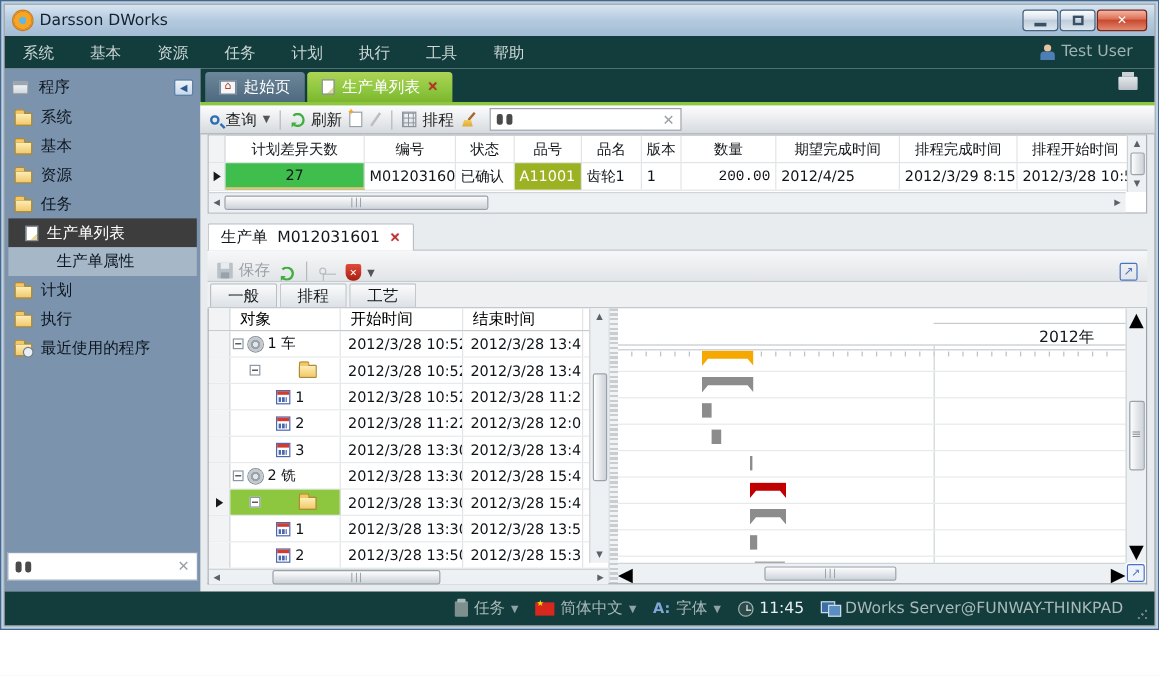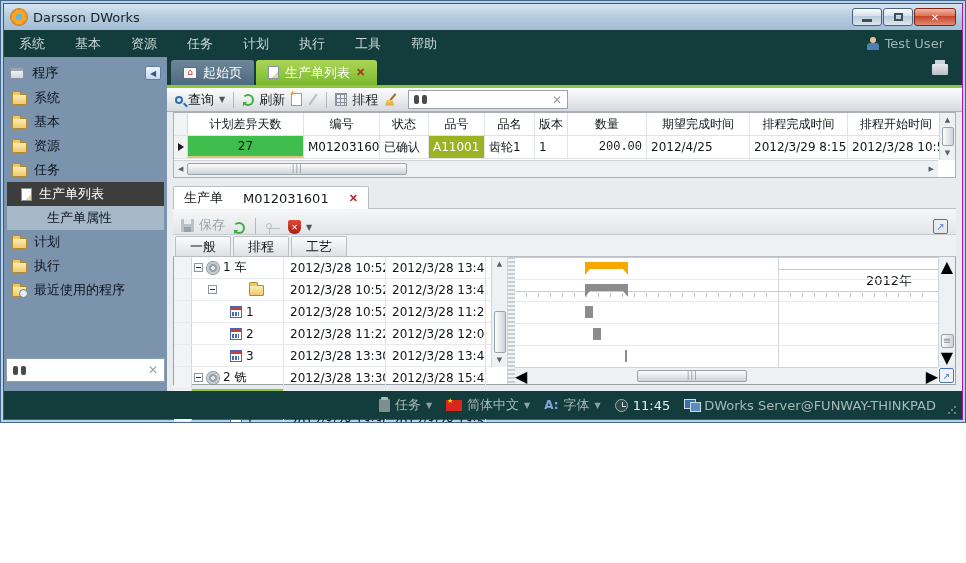--- a/index.html
+++ b/index.html
@@ -1,17 +1,17 @@
 <!DOCTYPE html>
 <html><head>
 <meta charset="utf-8">
 <style>
   * { margin:0; padding:0; box-sizing:border-box; font-family:"DejaVu Sans","Liberation Sans",sans-serif; }
   html,body { background:#fff; }
-  .window { width:966px; height:423px; position:relative; background:#a21caf;
+  .window { width:966px; height:525px; position:relative; background:#a3a3a3;
             border:1px solid #43678e; box-shadow:inset 0 0 0 2px #b9d2e6; overflow:hidden; }
 
   
   .titlebar { position:absolute; left:3px; top:3px; right:3px; height:26px;
               background:linear-gradient(#d7e5f2,#b4cade 50%,#a3bcd4); display:flex; align-items:center; }
   .app-ico { width:16px; height:16px; margin:0 6px 0 7px; border-radius:50%;
              background:radial-gradient(circle at 50% 50%, #5bb8e8 0 3px, #f6a623 3px 7px, #e8861a 7px);
              box-shadow:0 0 0 1px #c97f16; }
   .title-text { font-size:13px; color:#15212e; }
   .winbtns { margin-left:auto; margin-right:6px; display:flex; }
@@ -114,21 +114,21 @@
   .vthumb { width:12px; background:linear-gradient(90deg,#fdfdfd,#cdd3d9); border:1px solid #9aa2aa; border-radius:2px; }
   .hscroll { position:absolute; left:0; right:0; bottom:0; height:17px; background:#eef1f3; border-top:1px solid #cfd4d8; display:flex; align-items:center; }
   .hscroll .sarr { font-size:7px; color:#5a6168; padding:0 4px; }
   .hthumb { height:12px; background:linear-gradient(#fdfdfd,#cdd3d9); border:1px solid #9aa2aa; border-radius:2px; position:relative; }
   .hthumb::after { content:"|||"; position:absolute; left:50%; top:0; transform:translateX(-50%); font-size:8px; color:#8a929a; letter-spacing:1px;}
 
   
   .detail { flex:1; margin:8px 6px 6px 6px; display:flex; flex-direction:column; min-height:0; }
   .dtabrow { height:23px; display:flex; align-items:flex-end; border-bottom:1px solid #b9bfc5; }
   .dtab { background:#fff; border:1px solid #b9bfc5; border-bottom:none; border-radius:2px 2px 0 0; height:23px; margin-bottom:-1px;
-          display:flex; align-items:center; gap:20px; padding:0 10px; font-size:13px; color:#14181c; }
+          display:flex; align-items:center; gap:8px; padding:0 10px; font-size:13px; color:#14181c; }
   .dtoolbar { height:26px; background:linear-gradient(#f6f7f8,#e2e5e8); border-bottom:1px solid #c6cbd0; display:flex; align-items:flex-end; gap:8px; padding:0 8px; font-size:13px; }
   .disabled-txt { color:#9aa0a6; }
   .save-ico { width:13px; height:13px; background:#b9c1c9; border-radius:1px; position:relative; }
   .save-ico::before { content:""; position:absolute; left:3px; top:0; width:7px; height:5px; background:#e8ecef; }
   .save-ico::after { content:""; position:absolute; left:3px; bottom:0; width:7px; height:5px; background:#99a2ab; }
   .flow-ico { width:14px; height:12px; position:relative; opacity:.5; }
   .flow-ico::before { content:""; position:absolute; left:0; top:1px; width:4px; height:4px; border:1px solid #8a929a; border-radius:50%; }
   .flow-ico::after { content:""; position:absolute; right:0; top:6px; width:10px; height:5px; border-left:1px solid #8a929a; border-top:1px solid #8a929a; }
   .shield-ico { width:13px; height:14px; background:linear-gradient(#e04b3a,#a81d10); border-radius:2px 2px 6px 6px; color:#fff; font-size:8px; font-weight:bold; display:flex; align-items:center; justify-content:center; }
   .ext-ico { margin-left:auto; width:15px; height:15px; border:1px solid #4a72c4; border-radius:2px; color:#4a72c4; font-size:10px; display:flex; align-items:center; justify-content:center; }
@@ -364,20 +364,26 @@
       </div>
       <div class="dsubtabs" id="subtabs">
           <div class="stab">一般</div>
           <div class="stab">排程</div>
           <div class="stab">工艺</div>
         </div>
 
       <div class="dcontent">
 
         <div class="treetable">
+          <div class="ttheader" id="tree-head">
+              <div class="tmark"></div>
+              <div class="tcell" style="width: 92px; flex: 0 0 auto; display: flex; align-items: center; padding-left: 8px;">对象</div>
+              <div class="tcell" style="width: 102px; flex: 0 0 auto; display: flex; align-items: center; padding-left: 8px;">开始时间</div>
+              <div class="tcell" style="width: 100px; flex: 0 0 auto; display: flex; align-items: center; padding-left: 8px;">结束时间</div>
+            </div>
           <div id="tree-rows">
               <div class="trow">
                 <div class="tmark"></div>
                 <div class="tcell objcell" style="padding-left: 2px;">
                   <div class="expbox"></div>
                   <div class="gear-ico"></div>
                   <div>1 车</div>
                 </div>
                 <div class="tcell timecell">2012/3/28 10:52</div>
                 <div class="tcell endcell">2012/3/28 13:40</div>

